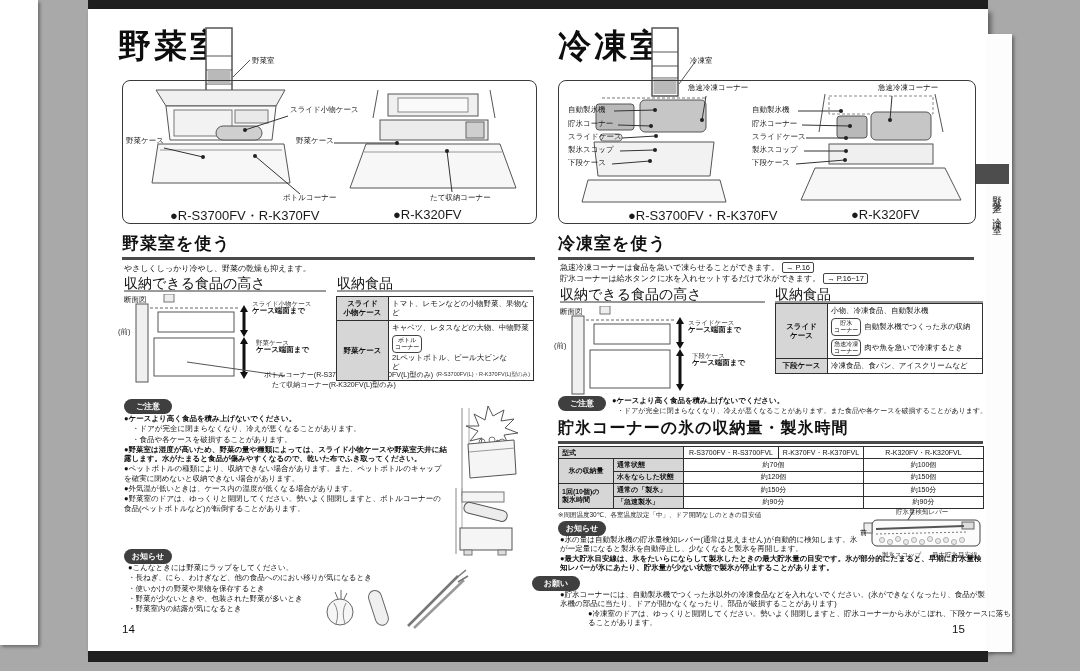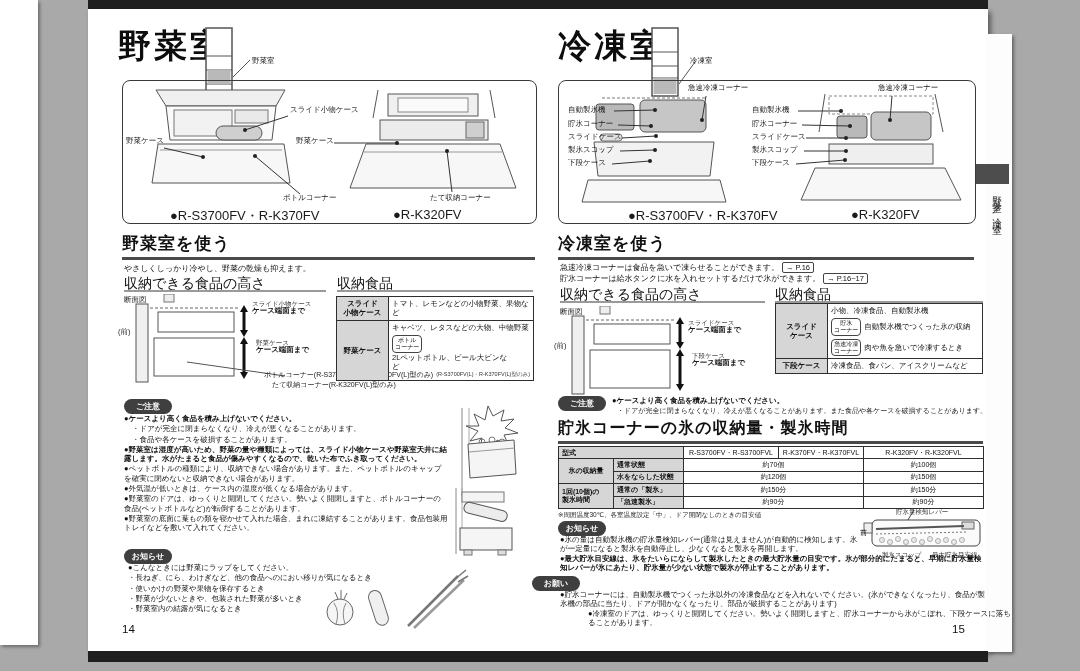--- a/index.html
+++ b/index.html
@@ -164,21 +164,20 @@
 
   <div class="abs badge" style="left:124px;top:399px;">ご注意</div>
   <div class="abs list" style="left:124px;top:414px;width:324px;">
     <div class="b">●ケースより高く食品を積み上げないでください。</div>
     <div class="sub">・ドアが完全に閉まらなくなり、冷えが悪くなることがあります。</div>
     <div class="sub">・食品や各ケースを破損することがあります。</div>
     <div class="b">●野菜室は湿度が高いため、野菜の量や種類によっては、スライド小物ケースや野菜室天井に結露します。水がたまると食品が傷みやすくなるので、乾いた布でふき取ってください。</div>
     <div>●ペットボトルの種類により、収納できない場合があります。また、ペットボトルのキャップを確実に閉めないと収納できない場合があります。</div>
     <div>●外気温が低いときは、ケース内の温度が低くなる場合があります。</div>
     <div>●野菜室のドアは、ゆっくりと開閉してください。勢いよく開閉しますと、ボトルコーナーの食品(ペットボトルなど)が転倒することがあります。</div>
-    <div>●野菜室の底面に葉もの類を寝かせて入れた場合、まれに凍結することがあります。食品包装用トレイなどを敷いて入れてください。</div>
   </div>
 
   <svg class="abs" style="left:452px;top:404px;" width="70" height="95" viewBox="0 0 70 95">
     <line x1="10" y1="4" x2="10" y2="92" stroke="#888"></line>
     <line x1="17" y1="4" x2="17" y2="40" stroke="#aaa"></line>
     <polygon points="36,2 41,12 52,6 49,17 62,15 53,24 66,29 52,31 57,42 45,36 42,48 36,38 28,46 30,34 18,37 26,27 14,22 27,22 22,10 33,16" fill="#fff" stroke="#555"></polygon>
     <circle cx="30" cy="38" r="3" fill="none" stroke="#777"></circle>
     <circle cx="40" cy="36" r="3" fill="none" stroke="#777"></circle>
     <circle cx="50" cy="38" r="3" fill="none" stroke="#777"></circle>
     <polygon points="16,40 62,36 64,70 18,74" fill="#f5f5f5" stroke="#555"></polygon>

